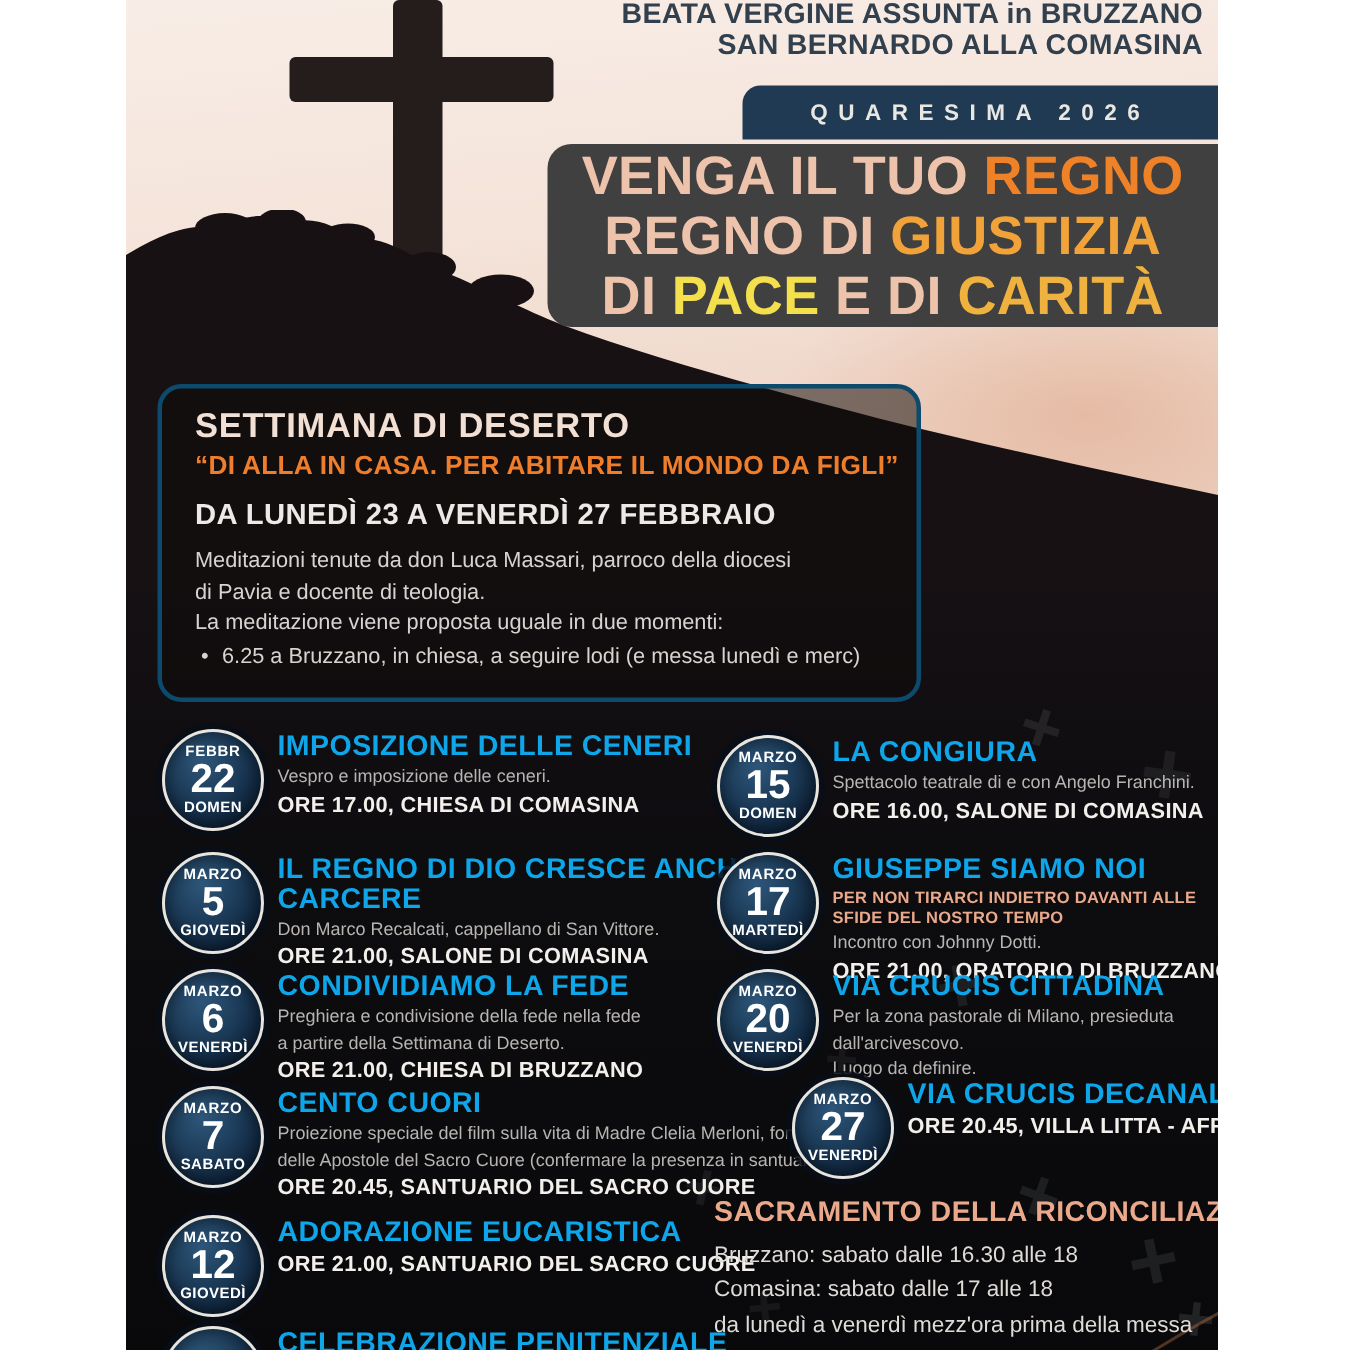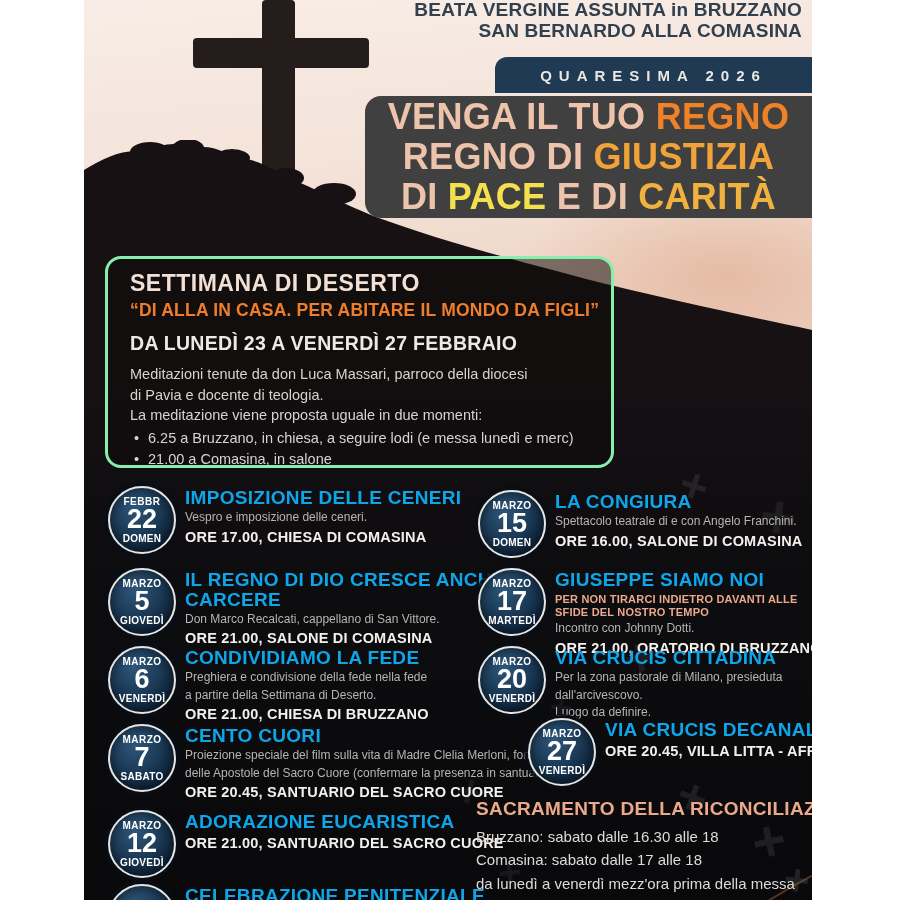--- a/index.html
+++ b/index.html
@@ -29,21 +29,21 @@
           color:#32404e;font-weight:bold;font-size:19px;line-height:21px;letter-spacing:.2px;}
   .badge{position:absolute;left:411px;top:57px;width:317px;height:36px;z-index:6;background:#1f3a52;
          border-radius:12px 0 0 0;display:flex;align-items:center;justify-content:center;
          color:#e9e7e2;font-weight:bold;font-size:15px;letter-spacing:7px;}
   .title-box{position:absolute;left:281px;top:96px;width:447px;height:122px;z-index:6;background:#404040;
              border-radius:16px 0 0 16px;display:flex;flex-direction:column;justify-content:center;
              text-align:center;font-weight:bold;font-size:36px;line-height:1.12;letter-spacing:.3px;}
 
   
   .desert{position:absolute;left:21px;top:256px;width:509px;height:212px;z-index:6;box-sizing:border-box;
-          border:3px solid #86efac;border-radius:16px;background:rgba(16,12,10,.52);padding:11px 10px 0 22px;}
+          border:3px solid #0c4a6e;border-radius:16px;background:rgba(16,12,10,.52);padding:11px 10px 0 22px;}
   .dw-title{font-size:23px;font-weight:bold;color:#f2e0d4;letter-spacing:.5px;}
   .dw-quote{font-size:17.5px;font-weight:bold;color:#ee7e2c;margin-top:3px;letter-spacing:.2px;white-space:nowrap;}
   .dw-dates{font-size:19.5px;font-weight:bold;color:#eceae6;margin-top:11px;letter-spacing:.3px;}
   .dw-body{margin-top:9px;font-size:14.5px;color:#d6d3d0;line-height:1.42;}
   .dw-body div{white-space:nowrap;}
   .dw-bullets{margin-top:2px;font-size:14.5px;color:#d6d3d0;line-height:1.45;}
   .dw-bullets .bullet{white-space:nowrap;padding-left:18px;position:relative;}
   .dw-bullets .bullet::before{content:"•";position:absolute;left:4px;}
 
   
@@ -131,21 +131,20 @@
       <div class="dw-title">SETTIMANA DI DESERTO</div>
       <div class="dw-quote">“DI ALLA IN CASA. PER ABITARE IL MONDO DA FIGLI”</div>
       <div class="dw-dates">DA LUNEDÌ 23 A VENERDÌ 27 FEBBRAIO</div>
       <div class="dw-body" id="dw-body">
           <div class="">Meditazioni tenute da don Luca Massari, parroco della diocesi</div>
           <div class="">di Pavia e docente di teologia.</div>
           <div class="">La meditazione viene proposta uguale in due momenti:</div>
         </div>
       <div class="dw-bullets" id="dw-bullets">
           <div class="bullet">6.25 a Bruzzano, in chiesa, a seguire lodi (e messa lunedì e merc)</div>
-          <div class="bullet">21.00 a Comasina, in salone</div>
         </div>
     </div>
 
     <div class="col col-left" id="col-left">
   <div class="event-row">
     <div class="day-circle">
       <div class="dc-month">FEBBR</div>
       <div class="dc-day">22</div>
       <div class="dc-weekday">DOMEN</div>
     </div>

